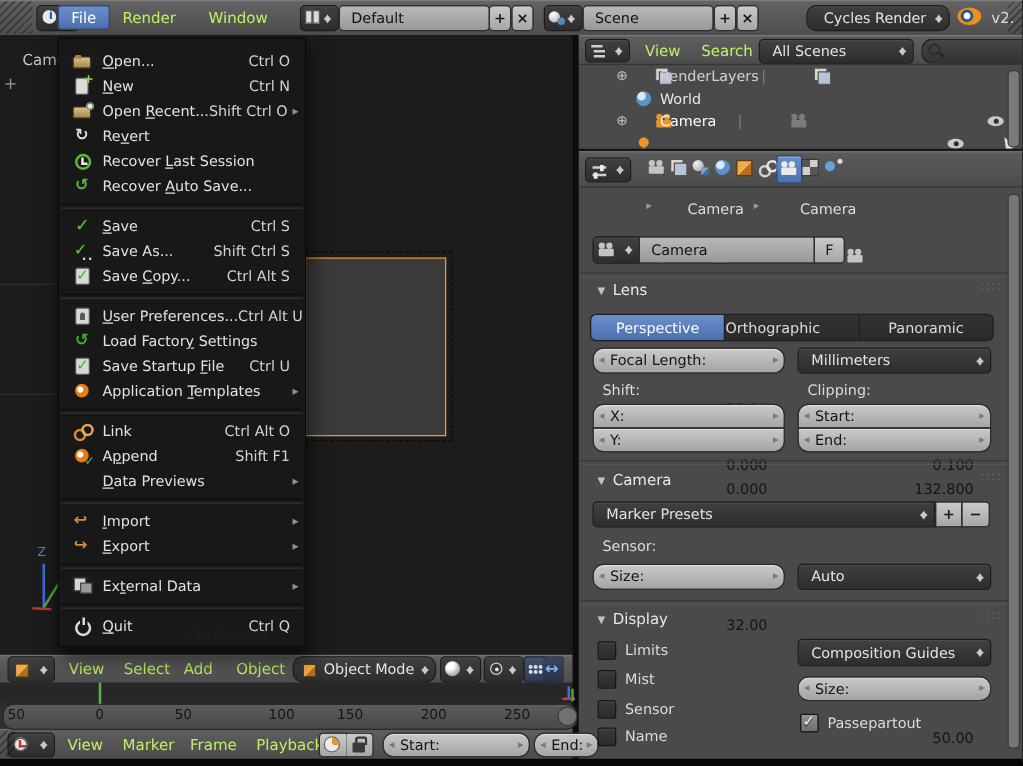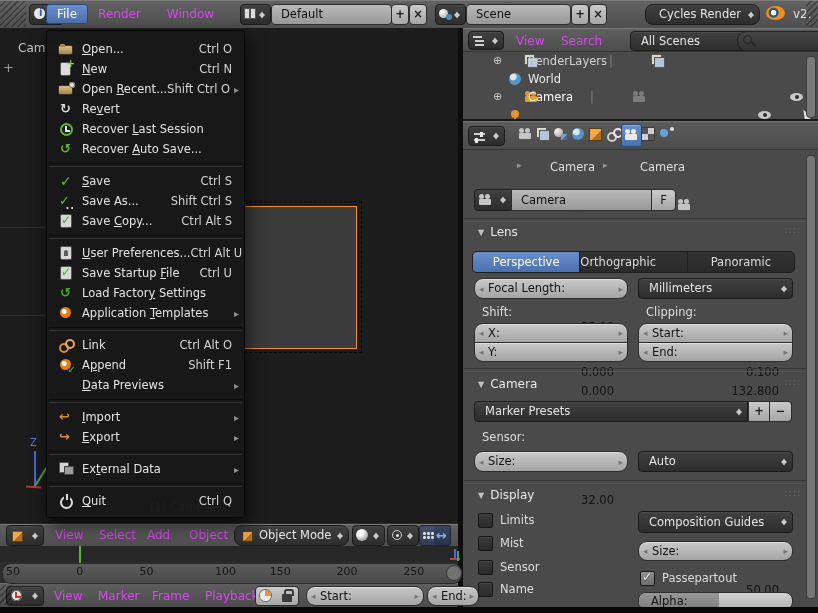--- a/index.html
+++ b/index.html
@@ -3,21 +3,21 @@
 <meta charset="utf-8">
 <style>
   html,body{margin:0;padding:0;background:#222;}
   #root{position:relative;width:818px;height:613px;overflow:hidden;
         font-family:"DejaVu Sans","Liberation Sans",sans-serif;font-size:11.5px;
         background:#1c1c1c;-webkit-font-smoothing:antialiased;}
   .abs{position:absolute;}
   .reg{position:absolute;z-index:1;}
   .wz{z-index:10;}
   
-  .hmenu{color:#d946ef;font-size:12px;line-height:20px;}
+  .hmenu{color:#bef264;font-size:12px;line-height:20px;}
   .hmenu.active{background:linear-gradient(#6b8fcb,#4c70ae);color:#fff;border-radius:3px;
                 padding:0 10px;border:1px solid #2c4a7d;line-height:18px;}
   .w-dark{background:linear-gradient(#404040,#2d2d2d);border:1px solid #1c1c1c;border-radius:4px;
           color:#e4e4e4;box-shadow:inset 0 1px 0 rgba(255,255,255,.06);}
   .w-dark .dd-text{position:absolute;left:10px;top:0;line-height:inherit;}
   .w-field{background:linear-gradient(#b9b9b9,#989898);border:1px solid #2d2d2d;border-radius:4px;color:#111;}
   .btn-light{background:linear-gradient(#cacaca,#a6a6a6);border:1px solid #2d2d2d;border-radius:4px;
              color:#1a1a1a;text-align:center;}
   .ud{position:absolute;right:4px;top:50%;width:8px;height:13px;transform:translateY(-50%);}
   .ud::before{content:'';position:absolute;top:0;left:1px;border:3px solid transparent;border-bottom:4px solid #c9c9c9;}
@@ -256,27 +256,27 @@
         <span class="fm-label">Save <u>C</u>opy...</span>
         <span class="fm-short">Ctrl Alt S</span>
       </div>
       <div class="fm-sep"></div>
       <div class="fm-item">
         <span class="icon user-preferences-icon"></span>
         <span class="fm-label"><u>U</u>ser Preferences...</span>
         <span class="fm-short">Ctrl Alt U</span>
       </div>
       <div class="fm-item">
+        <span class="icon load-factory-icon"></span>
+        <span class="fm-label">Load Factor<u>y</u> Settings</span>
+      </div>
+      <div class="fm-item">
         <span class="icon save-startup-icon"></span>
         <span class="fm-label">Save Startup <u>F</u>ile</span>
         <span class="fm-short">Ctrl U</span>
-      </div>
-      <div class="fm-item">
-        <span class="icon load-factory-icon"></span>
-        <span class="fm-label">Load Factor<u>y</u> Settings</span>
       </div>
       <div class="fm-item has-sub">
         <span class="icon app-templates-icon"></span>
         <span class="fm-label">Application <u>T</u>emplates</span>
         <span class="submenu-arrow-icon">▸</span>
       </div>
       <div class="fm-sep"></div>
       <div class="fm-item">
         <span class="icon link-icon"></span>
         <span class="fm-label">Link</span>
@@ -401,21 +401,21 @@
 
   
   <div class="abs wz w-dark" style="left:468px;top:31px;width:34px;height:17px;">
     <span class="icon tree-ico" style="position:absolute;left:2px;top:1px;"></span>
     <span class="ud"></span>
   </div>
   <div id="out-menus">
       <span class="abs wz hmenu" style="left: 516px; top: 31px;">View</span>
       <span class="abs wz hmenu" style="left: 561px; top: 31px;">Search</span>
     </div>
-  <div class="abs wz w-dark" style="left:630px;top:31px;width:122px;height:18px;line-height:18px;padding-left:48px;">
+  <div class="abs wz w-dark" style="left:607px;top:31px;width:122px;height:18px;line-height:18px;">
     <span class="dd-text">All Scenes</span>
     <span class="ud"></span>
   </div>
   <div class="abs wz" style="left:737px;top:31px;width:81px;height:18px;background:linear-gradient(#454545,#333);border:1px solid #222;border-radius:9px 0 0 9px;border-right:none;">
     <span class="icon search-ico" style="position:absolute;left:3px;top:1px;"></span>
   </div>
   <div id="outliner-rows">
       <div class="abs" style="left: 462px; top: 52px; width: 356px; height: 18px; z-index: 2;"><span class="abs icon expand-ico" style="left: 30px; top: 2px;"></span><span class="abs icon photos-ico" style="left: 46px; top: 2px;"></span><span class="out-row-label" style="left: 66px; top: 0px; color: rgb(210, 210, 210);">RenderLayers</span><span class="out-row-label" style="left: 147px; top: 0px; color: rgb(128, 128, 128);">|</span><span class="abs icon photos-ico" style="left: 157px; top: 2px;"></span></div>
       <div class="abs" style="left: 462px; top: 70px; width: 356px; height: 18px; z-index: 2;"><span class="abs icon world-ico" style="left: 46px; top: 2px;"></span><span class="out-row-label" style="left: 66px; top: 0px; color: rgb(232, 232, 232);">World</span></div>
       <div class="abs" style="left: 462px; top: 88px; width: 356px; height: 18px; z-index: 2;"><span class="abs icon expand-ico" style="left: 30px; top: 2px;"></span><span class="abs icon cam-ico orange" style="left: 46px; top: 2px;"></span><span class="out-row-label" style="left: 66px; top: 0px; color: rgb(255, 255, 255);">Camera</span><span class="out-row-label" style="left: 128px; top: 0px; color: rgb(128, 128, 128);">|</span><span class="abs icon cam-ico faded" style="left: 138px; top: 2px;"></span><span class="abs icon eye-ico" style="left: 280px; top: 2px;"></span></div>
@@ -559,22 +559,17 @@
   <div class="abs wz w-dark" style="left:638px;top:511px;width:153px;height:20px;line-height:20px;">
     <span class="dd-text">Composition Guides</span>
     <span class="ud"></span>
   </div>
   <div class="slider wz" style="left:638px;top:541px;width:153px;height:18px;line-height:18px;">
     <span class="sl-label">Size:</span>
     <span class="sl-value">50.00</span>
   </div>
   <div class="cb checked wz" style="left:640px;top:571px;"></div>
   <span class="abs wz lbl" style="left:662px;top:571px;">Passepartout</span>
-  <div class="abs wz" style="left:638px;top:592px;width:153px;height:16px;line-height:16px;border:1px solid #2d2d2d;border-radius:8px;overflow:hidden;background:linear-gradient(#d2d2d2,#b2b2b2);color:#141414;">
-    <div style="position:absolute;left:0;top:0;width:52%;height:100%;background:linear-gradient(#979797,#7e7e7e);"></div>
-    <span class="sl-label" style="left:12px;">Alpha:</span>
-    <span class="sl-value" style="right:12px;">0.500</span>
-  </div>
   <div class="abs" style="left:806px;top:155px;width:8px;height:442px;background:#767676;border-radius:4px;border:1px solid #3a3a3a;z-index:10;"></div>
 
   
   <div class="abs" style="left:0;top:607px;width:818px;height:6px;background:#060606;z-index:40;"></div>
 </div>
 
 </body></html>

